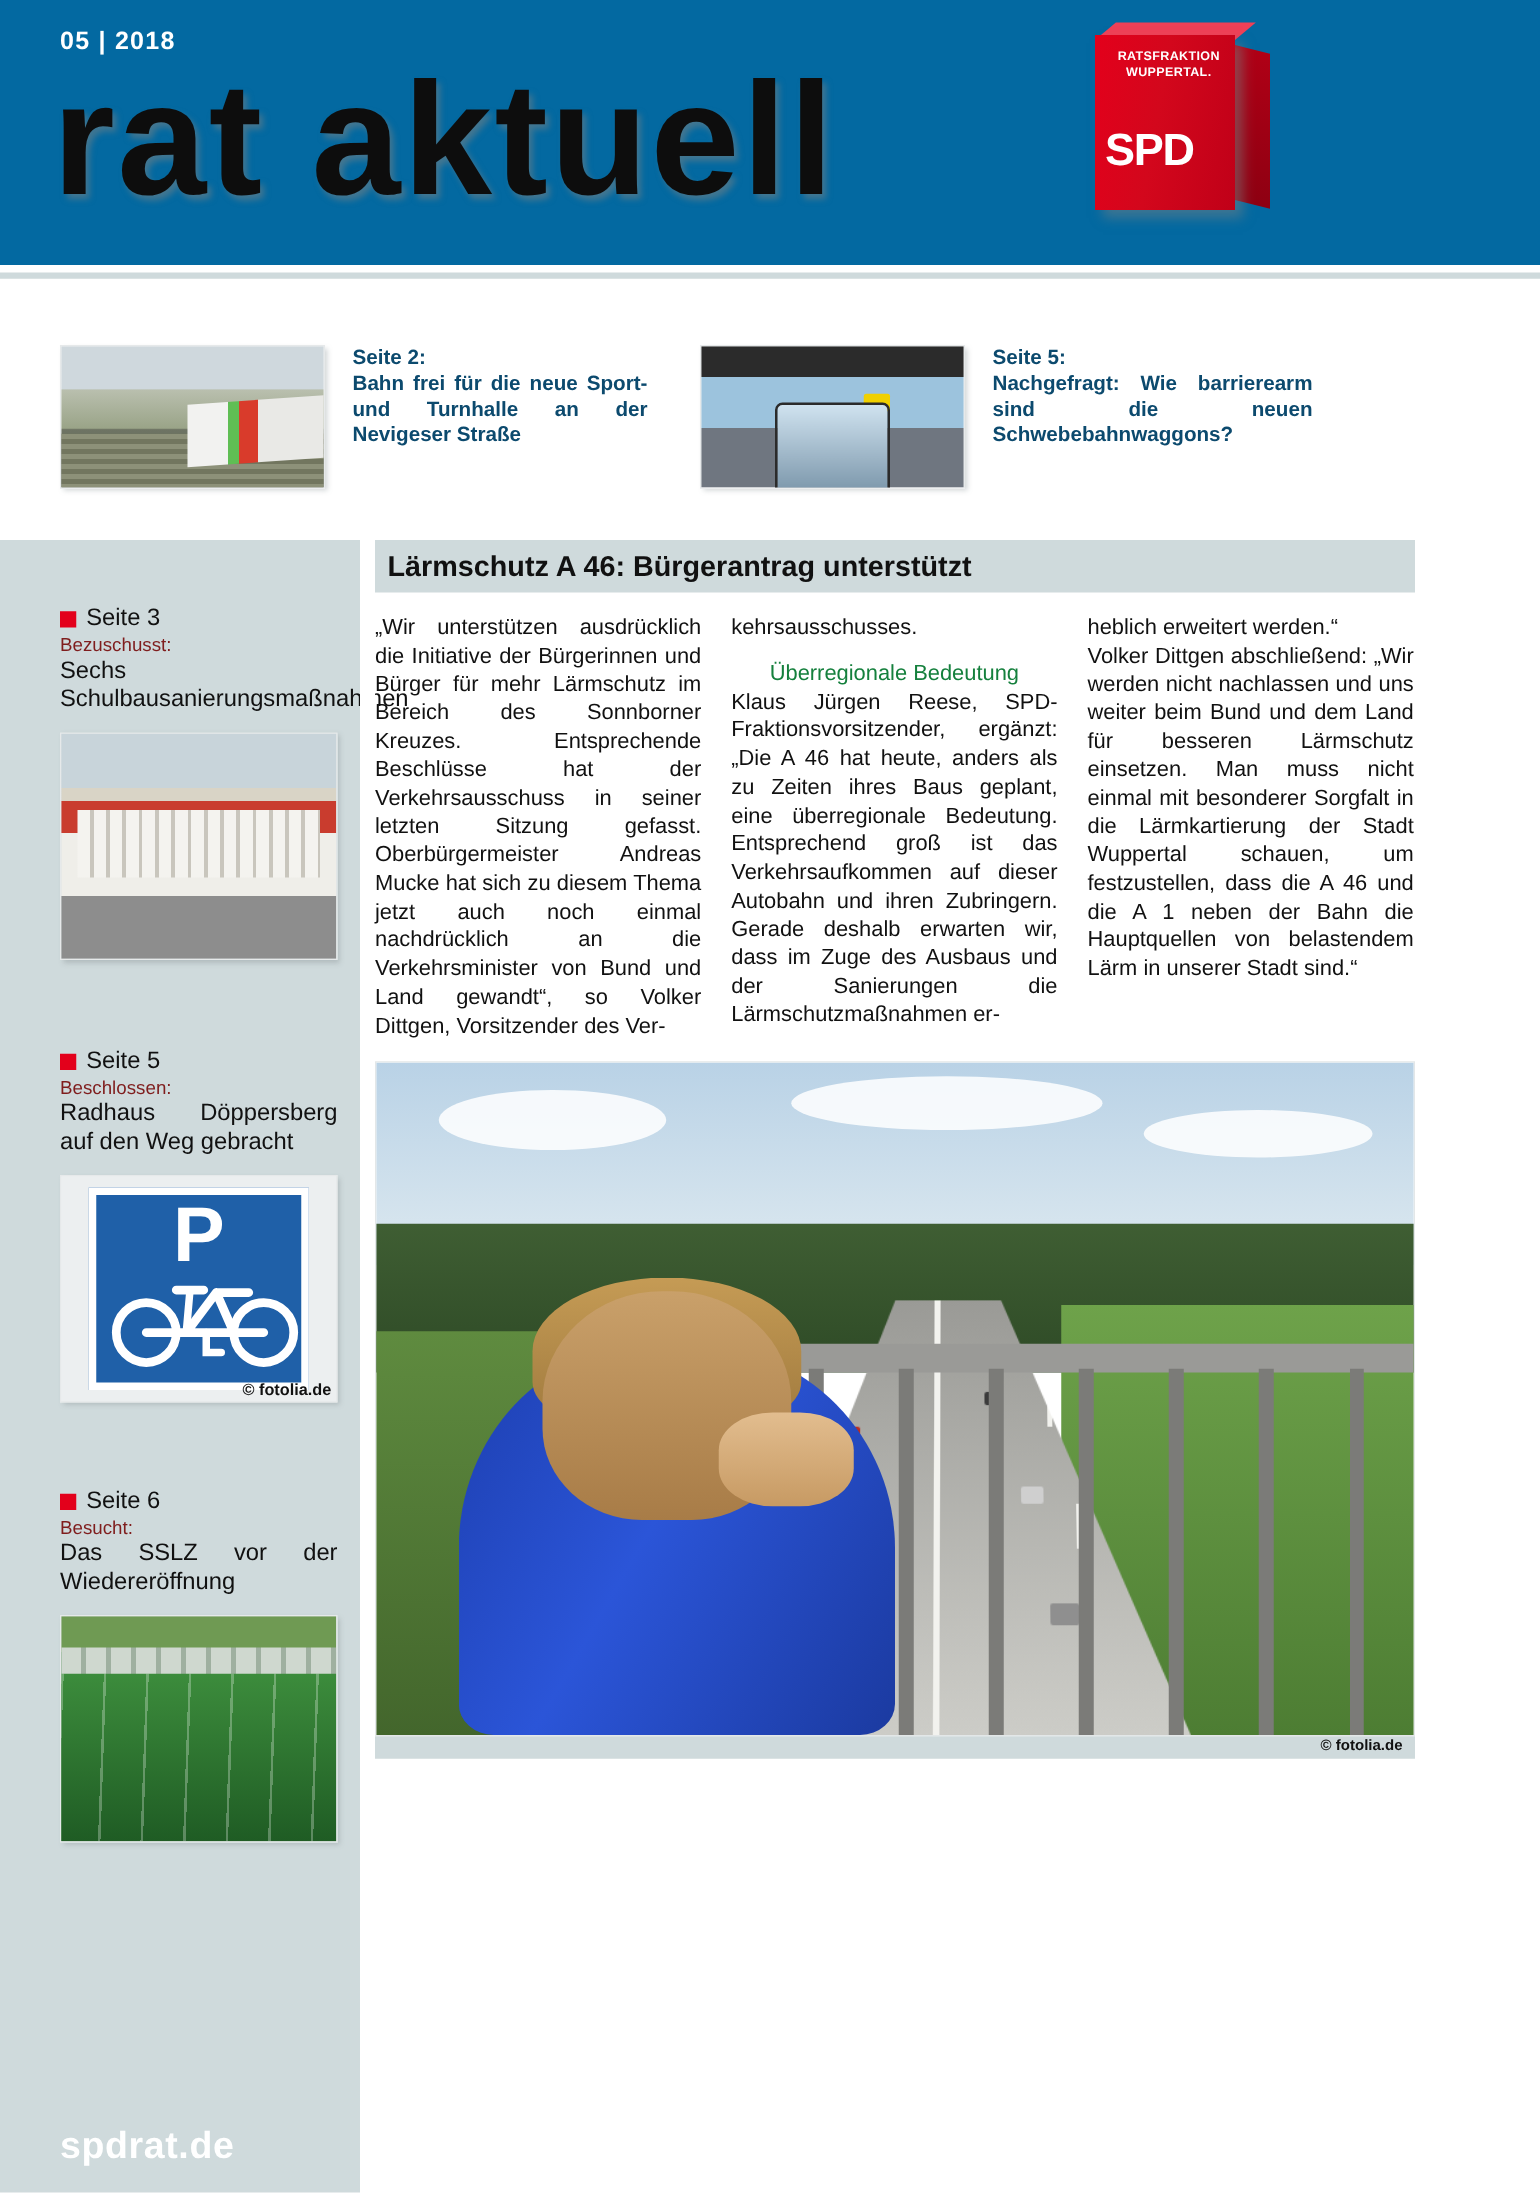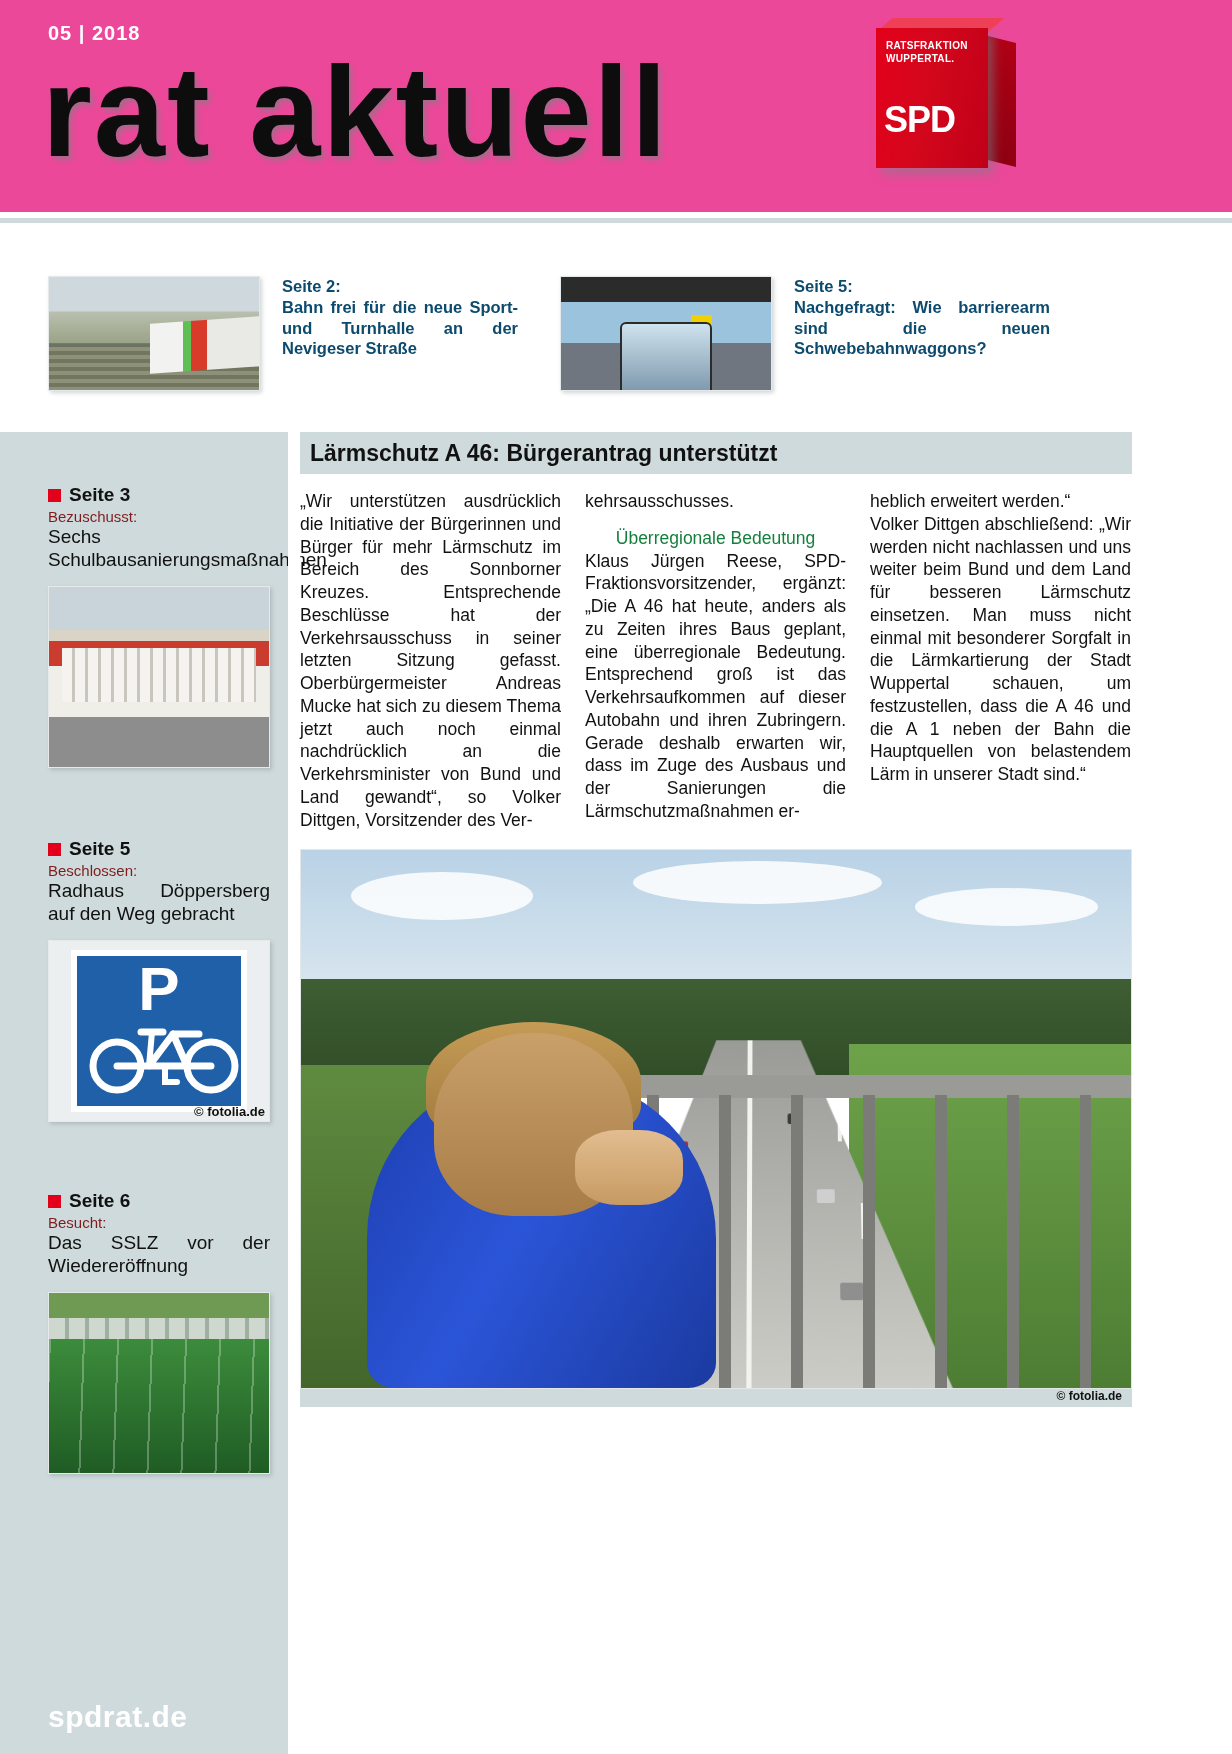--- a/index.html
+++ b/index.html
@@ -8,21 +8,22 @@
     width:1232px; height:1754px;
     background:#ffffff;
     font-family:"Liberation Sans", sans-serif;
     position:relative;
     overflow:hidden;
   }
 
   
   .masthead {
     position:absolute; left:0; top:0; width:1232px; height:212px;
-    background:#ec4899;
+    background:#0369a1;
+    text-align:center;
   }
   .issue-date {
     position:absolute; left:48px; top:22px;
     color:#ffffff; font-weight:bold; font-size:20px; letter-spacing:1px;
   }
   .masthead-title {
     position:absolute; left:42px; top:48px;
     font-size:128px; font-weight:bold; color:#0d0d0d;
     letter-spacing:2px; line-height:1;
     text-shadow:3px 4px 5px rgba(120,130,132,0.55);
@@ -102,21 +103,21 @@
     background:#f0d000; border-radius:2px;
   }
 
   
   .sidebar {
     position:absolute; left:0; top:432px; width:288px; height:1322px;
     background:#cfdadc;
   }
   .side-block { position:absolute; left:48px; width:222px; }
   .side-head {
-    font-size:19px; font-weight:bold; color:#111; margin:0 0 2px 0;
+    font-size:19px; font-weight:normal; color:#111; margin:0 0 2px 0;
     display:flex; align-items:center;
   }
   .side-bullet {
     display:inline-block; width:13px; height:13px; background:#e3001b;
     margin-right:8px;
   }
   .side-sub { font-size:15px; color:#7f1d1d; line-height:1.2; }
   .side-body { font-size:19px; color:#111; line-height:1.2; text-align:justify; }
   .side-img {
     margin-top:14px; width:222px; height:182px;

